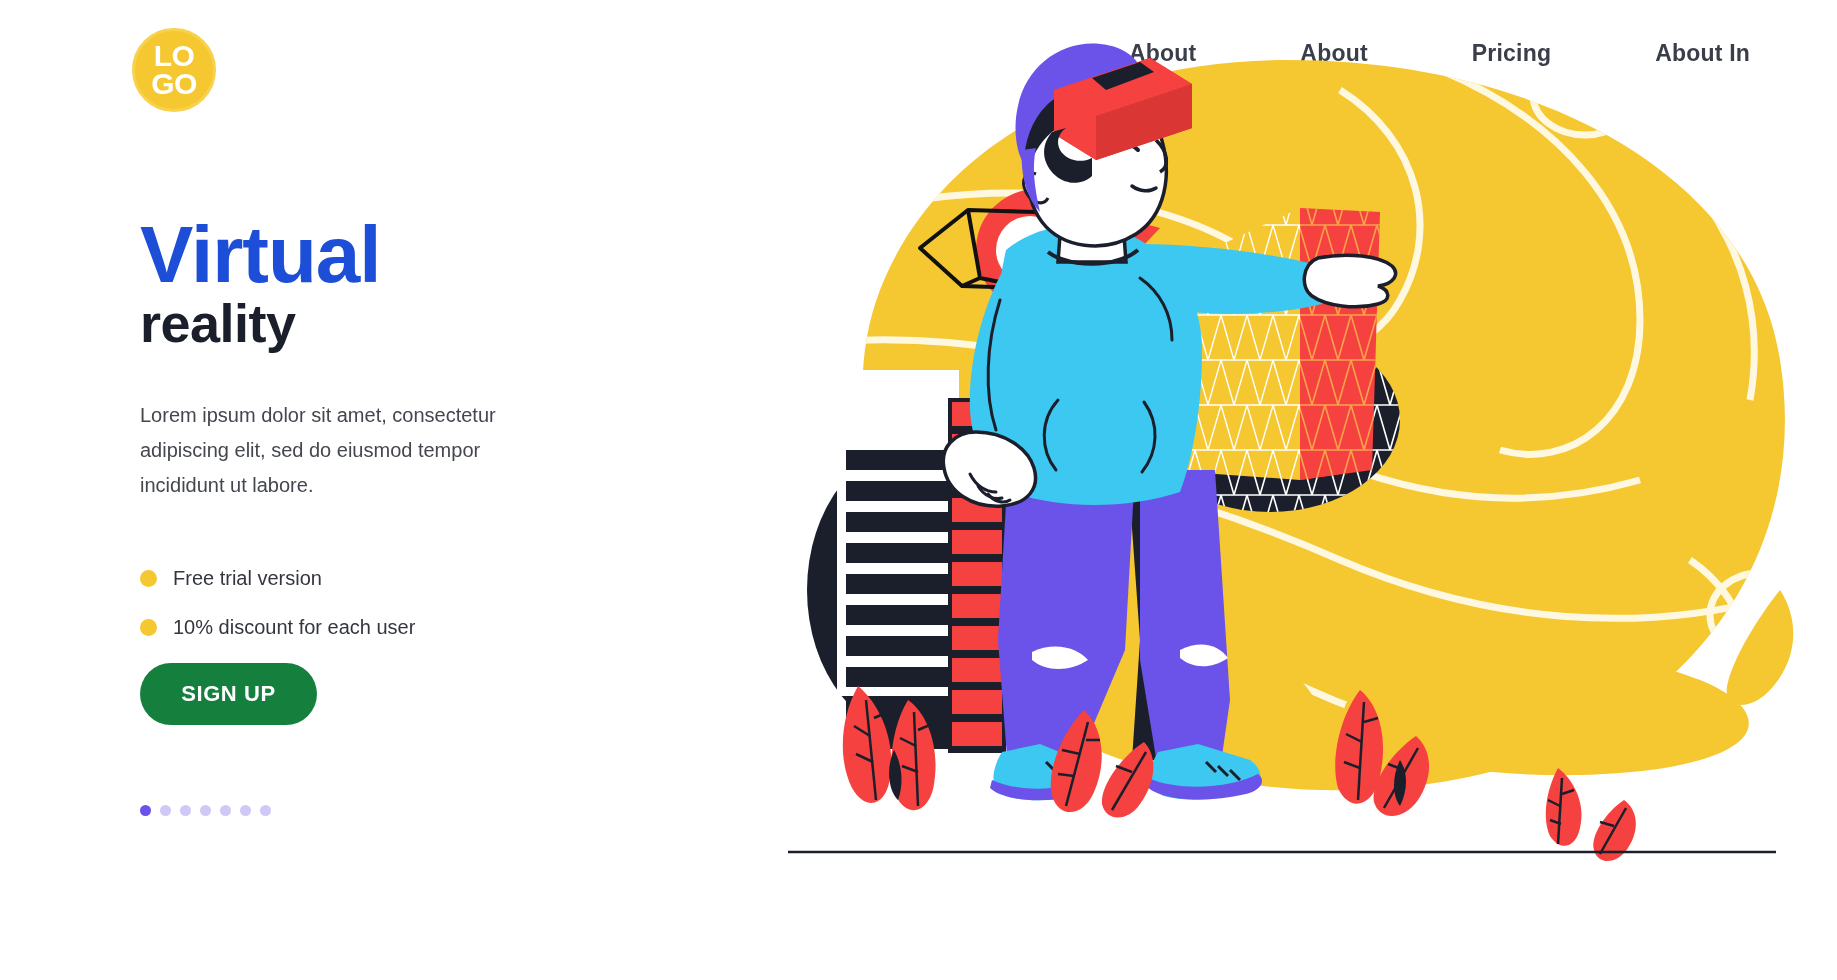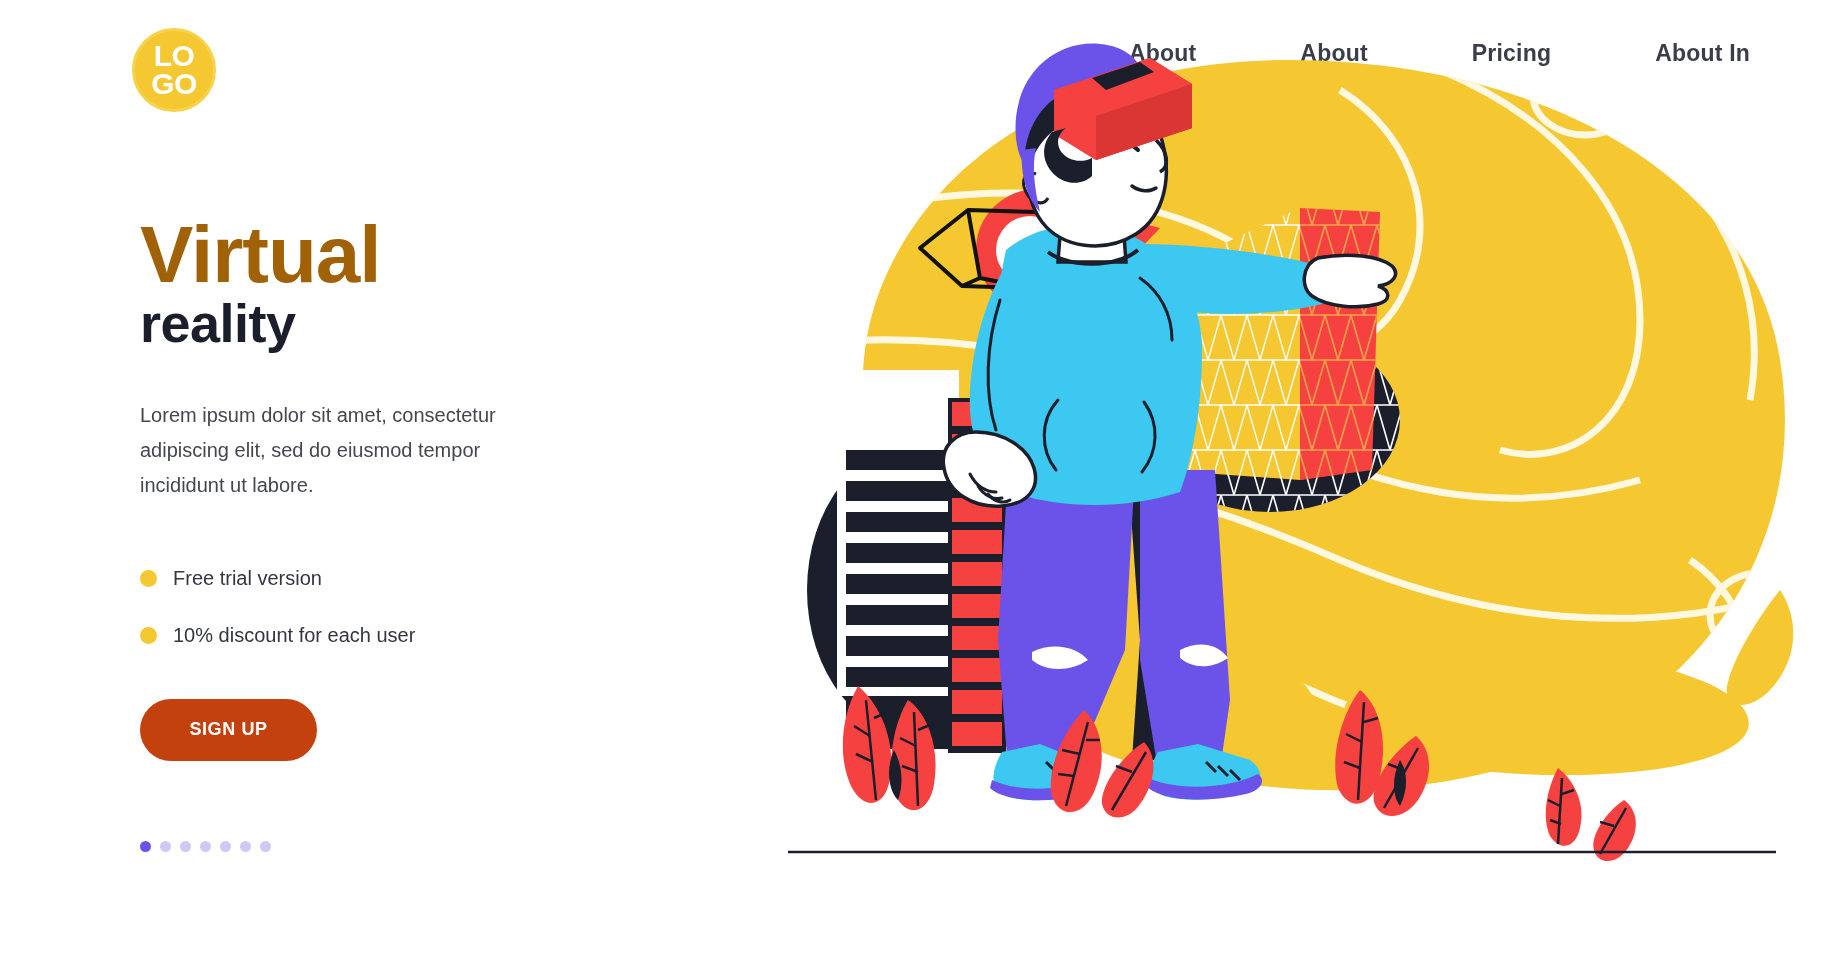--- a/index.html
+++ b/index.html
@@ -73,21 +73,21 @@
   .content {
     position: absolute;
     left: 140px;
     top: 215px;
     width: 560px;
   }
 
   .title-1 {
     font-size: 80px;
     font-weight: bold;
-    color: #a16207;
+    color: #1d4ed8;
     letter-spacing: -1px;
     line-height: 1.0;
   }
   .title-2 {
     font-size: 54px;
     font-weight: bold;
     color: #1b1e2b;
     letter-spacing: -0.5px;
     line-height: 1.05;
   }
@@ -97,48 +97,48 @@
     font-size: 20px;
     line-height: 1.75;
     color: #44474f;
     max-width: 380px;
   }
 
   .features {
     margin-top: 64px;
     display: flex;
     flex-direction: column;
-    gap: 34px;
+    gap: 26px;
   }
   .feature-row {
     display: flex;
     align-items: center;
     gap: 16px;
   }
   .feature-dot {
     width: 17px;
     height: 17px;
     border-radius: 50%;
     background: #f5c731;
     flex: 0 0 auto;
   }
   .feature-label {
     font-size: 20px;
     color: #33363f;
   }
 
   .signup-btn {
-    margin-top: 52px;
+    margin-top: 24px;
     width: 177px;
     height: 62px;
     border: none;
     border-radius: 35px;
-    background: #c2410c;
+    background: #15803d;
     color: #ffffff;
-    font-size: 18px;
+    font-size: 22px;
     font-weight: bold;
     letter-spacing: 0.6px;
     font-family: "Liberation Sans", sans-serif;
     cursor: pointer;
   }
 
   .dots {
     margin-top: 80px;
     display: flex;
     align-items: center;

